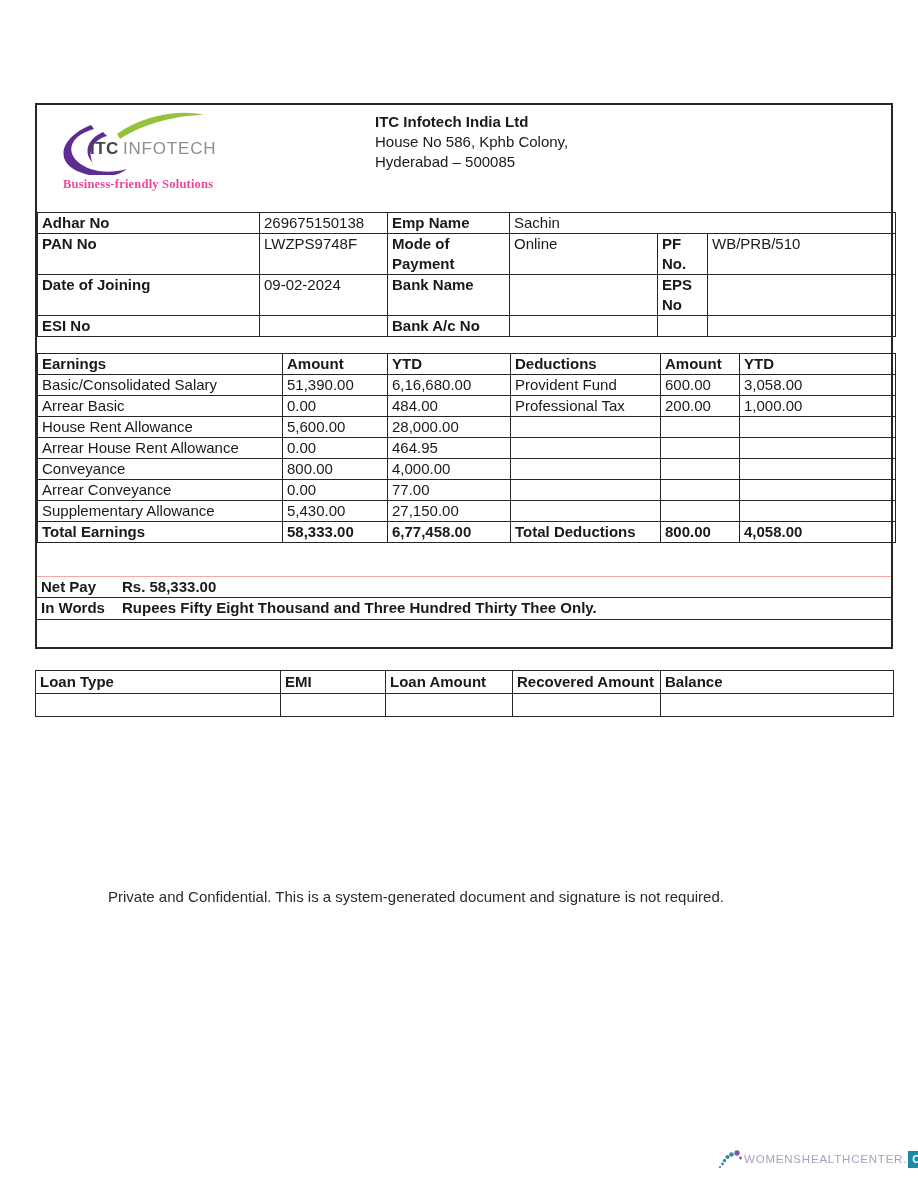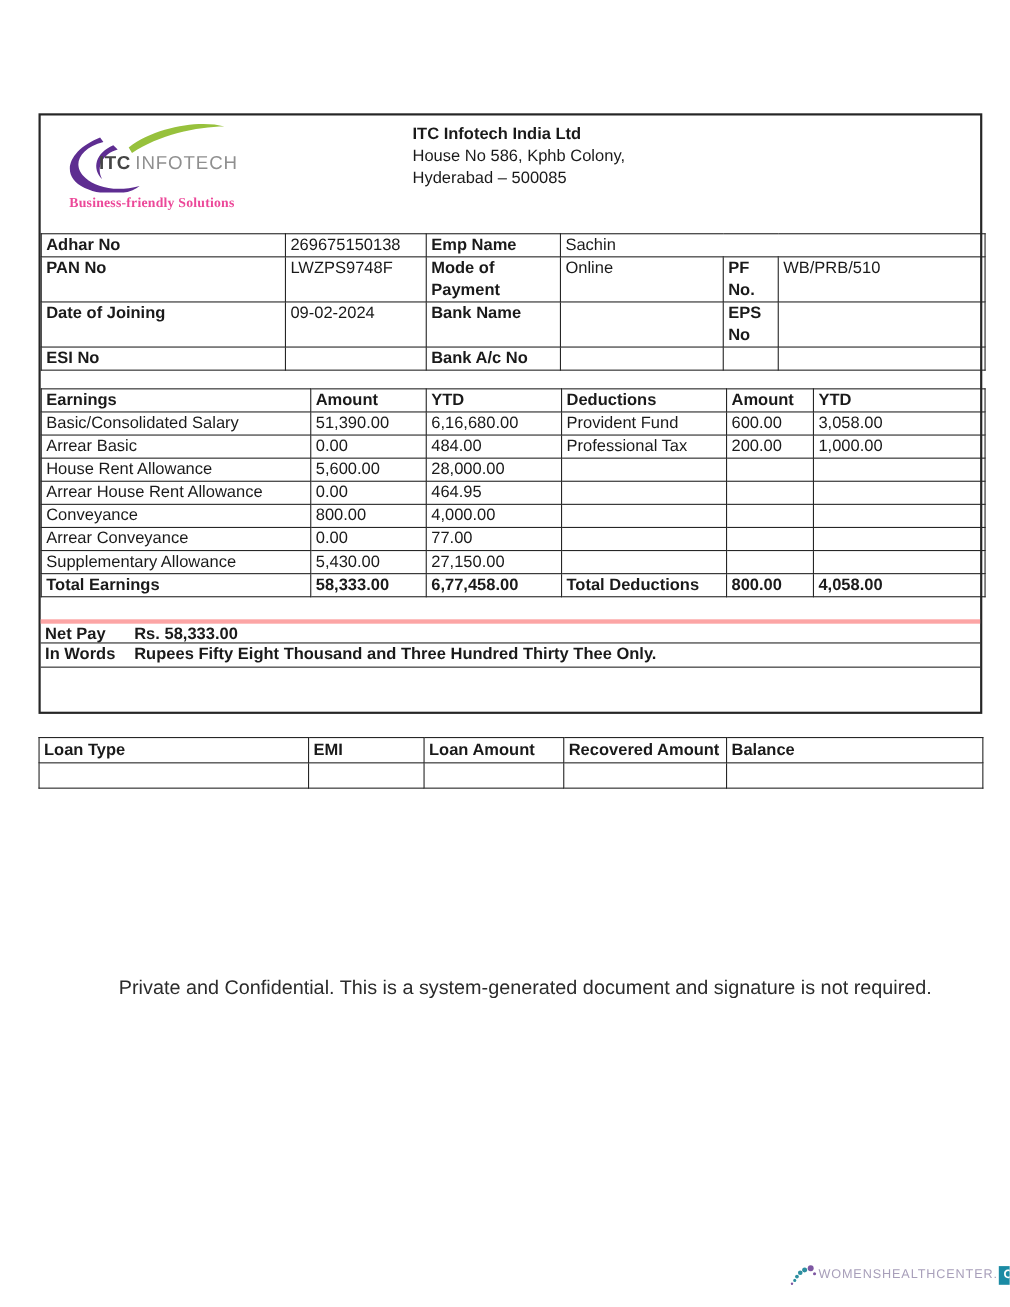--- a/index.html
+++ b/index.html
@@ -39,29 +39,29 @@
   .b { font-weight:bold; }
 
   .spacer { width:100%; }
   .s1 { height:16px; }
   .s2 { height:20px; }
 
   .summary-row {
     display:flex; height:22px; line-height:20px; font-size:15px;
     padding:0 4px; border-bottom:1px solid #262626; align-items:flex-start;
   }
-  .netpay { border-top:4px solid #fca5a5; }
+  .netpay { border-top:1px solid #fca5a5;margin-top:13px; }
   .sum-label { width:81px; flex:0 0 81px; }
 
   
   .loan-table { position:absolute; left:35px; top:670px; width:858px; }
   .loan-table th, .loan-table td { height:23px; line-height:22px; }
 
   
-  .footer-note { position:absolute; left:108px; top:888px; font-size:18px; color:#2b2b2b; white-space:nowrap; }
+  .footer-note { position:absolute; left:108px; top:888px; font-size:15px; color:#2b2b2b; white-space:nowrap; }
 
   
   .watermark { position:absolute; left:716px; top:1146px; display:flex; align-items:center; }
   .wm-icon { margin-right:1px; }
   .wm-text { color:#a89fba; font-size:11.5px; letter-spacing:0.8px; white-space:nowrap; }
   .wm-badge {
     background:#1b8ba4; color:#ffffff; font-size:11px; font-weight:bold;
     padding:2px 4px 3px 4px; letter-spacing:0.5px; margin-left:1px;
   }
 </style>

